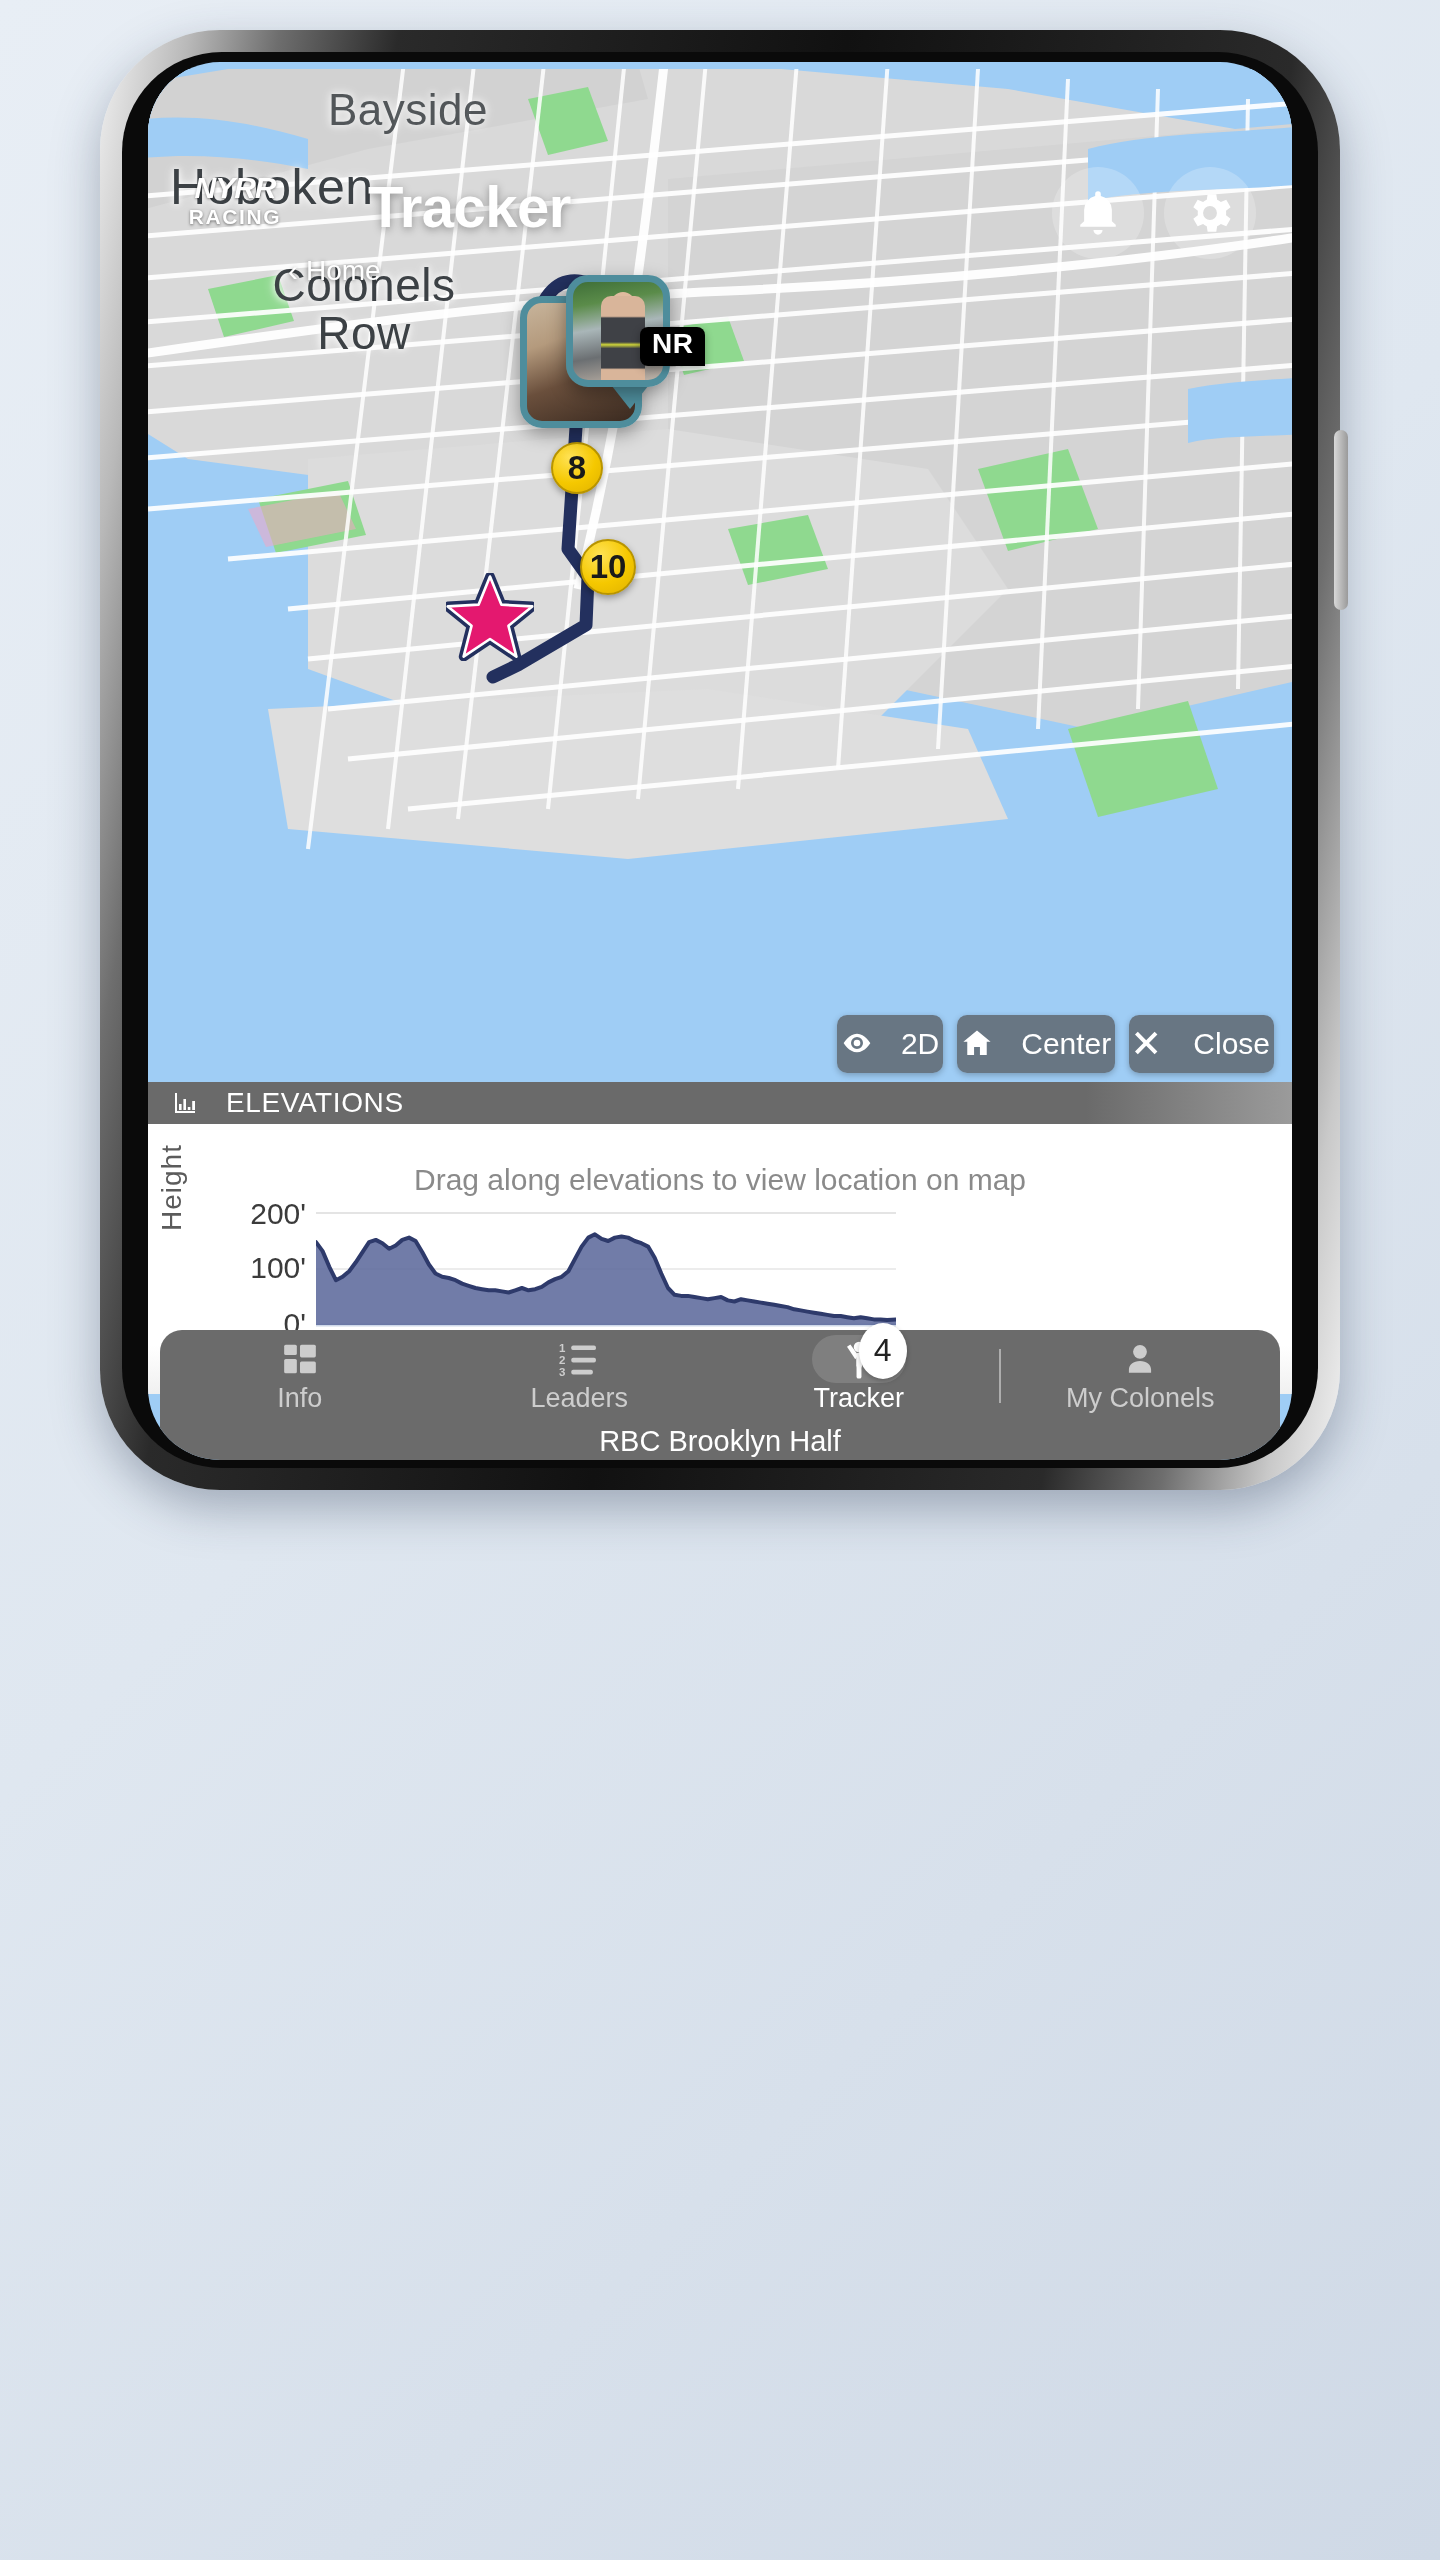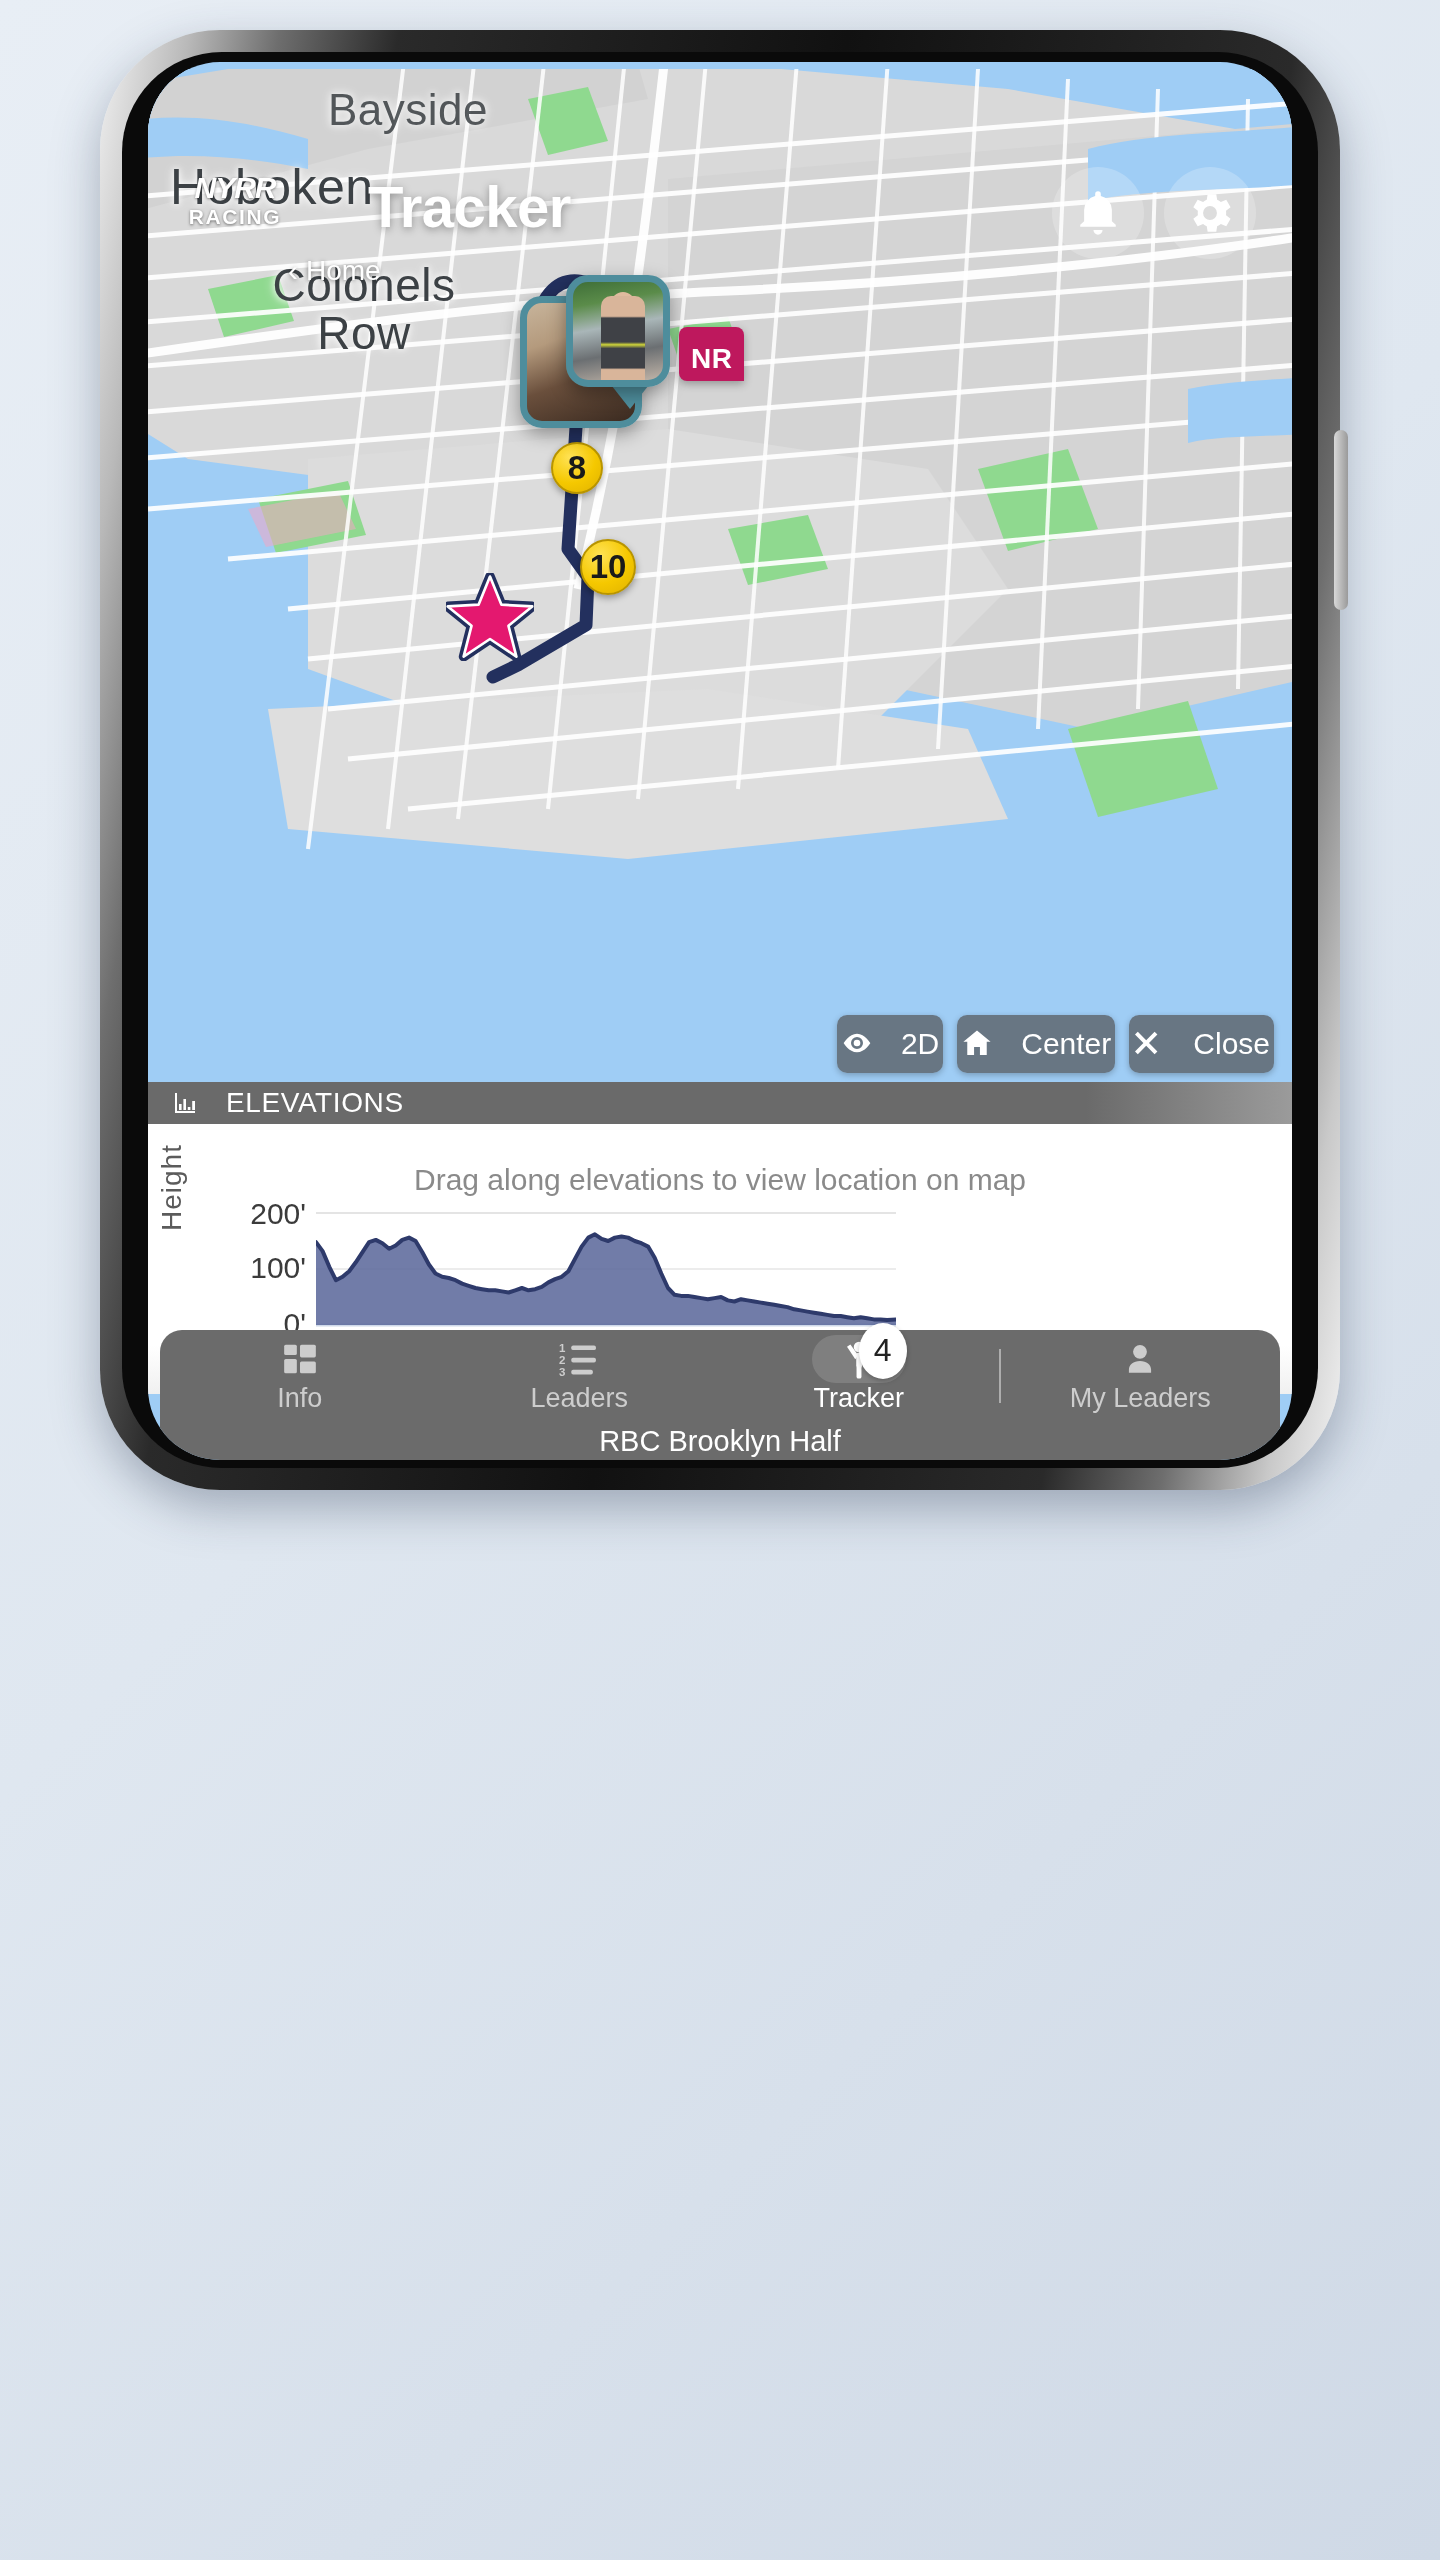--- a/index.html
+++ b/index.html
@@ -131,26 +131,25 @@
     position: absolute; left: 28px; top: 14px; width: 44px; height: 92px;
     background: linear-gradient(180deg,#d9b59a 0%,#d9b59a 22%,#3f4146 24%,#3f4146 50%,#cfd43a 53%,#3f4146 57%,#3f4146 78%,#d9b59a 80%,#d9b59a 100%);
     border-radius: 10px 10px 4px 4px;
   }
   #runner-card-front .runner-head {
     position: absolute; left: 38px; top: 10px; width: 24px; height: 24px;
     border-radius: 50%; background: #e0bb9e;
   }
   #nr-badge {
     position: absolute; left: 492px; top: 258px;
-    background: #be185d; color: #fff;
+    background: #000000; color: #fff;
     font-size: 28px; font-weight: bold;
-    padding: 16px 12px 6px; border-radius: 8px 8px 0 8px;
+    padding: 1px 12px 6px; border-radius: 8px 8px 0 8px;
     z-index: 26; letter-spacing: .5px;
     box-shadow: 0 3px 8px rgba(0,0,0,.3);
-    margin-left: 39px;
   }
   #runner-pointer {
     position: absolute; left: 460px; top: 312px;
     width: 0; height: 0; z-index: 23;
     border-left: 22px solid transparent;
     border-right: 22px solid transparent;
     border-top: 28px solid #4e8d9c;
   }
 
   
@@ -490,20 +489,20 @@
 
     <div id="tab-divider"></div>
 
     <div class="tab-item" id="tab-my-account">
       <div class="tab-icon">
         <svg width="36" height="38" viewBox="0 0 24 24">
             <circle cx="12" cy="7.2" r="4.6"></circle>
             <path d="M12 13.4c-4.4 0-7.4 2.6-7.4 5.8v2h14.8v-2c0-3.2-3-5.8-7.4-5.8z"></path>
           </svg>
       </div>
-      <span>My Leaders</span>
+      <span>My Colonels</span>
     </div>
   </div>
 
   <div id="event-footer">
     <span>RBC Brooklyn Half</span>
   </div>
 </div>
 
 </body></html>

